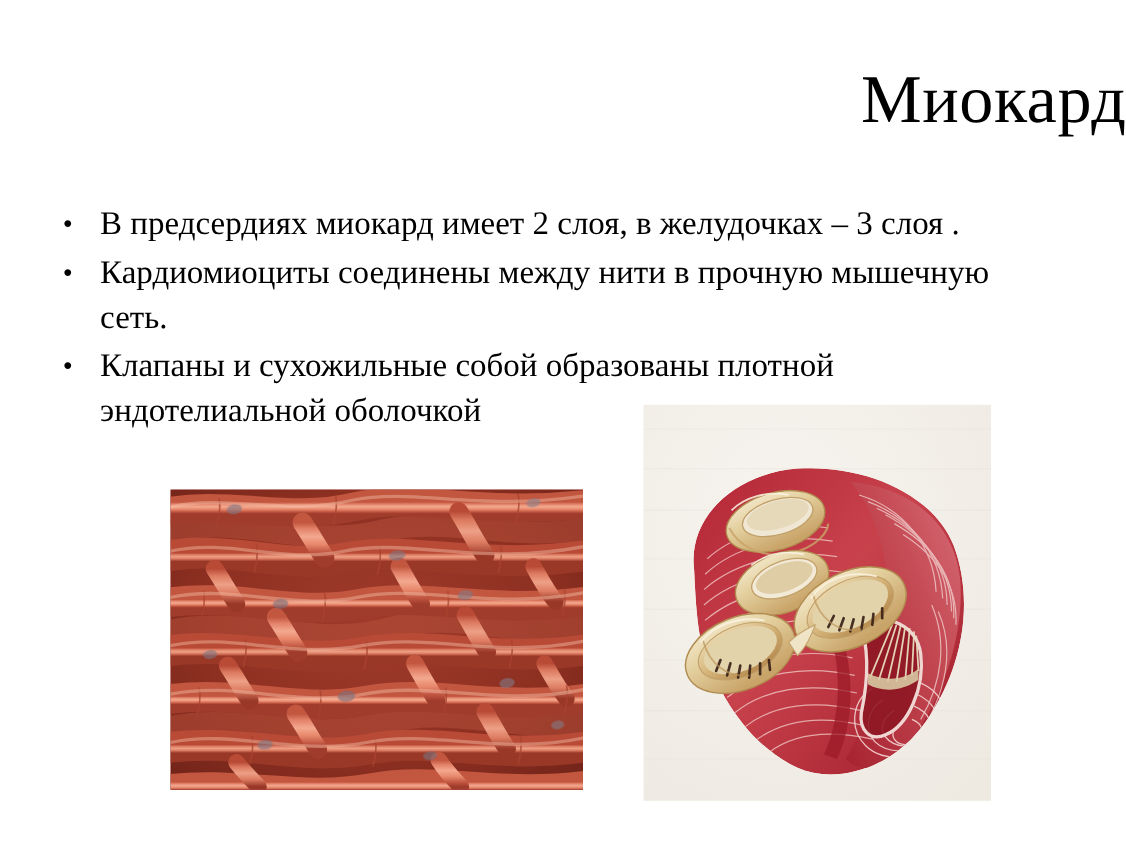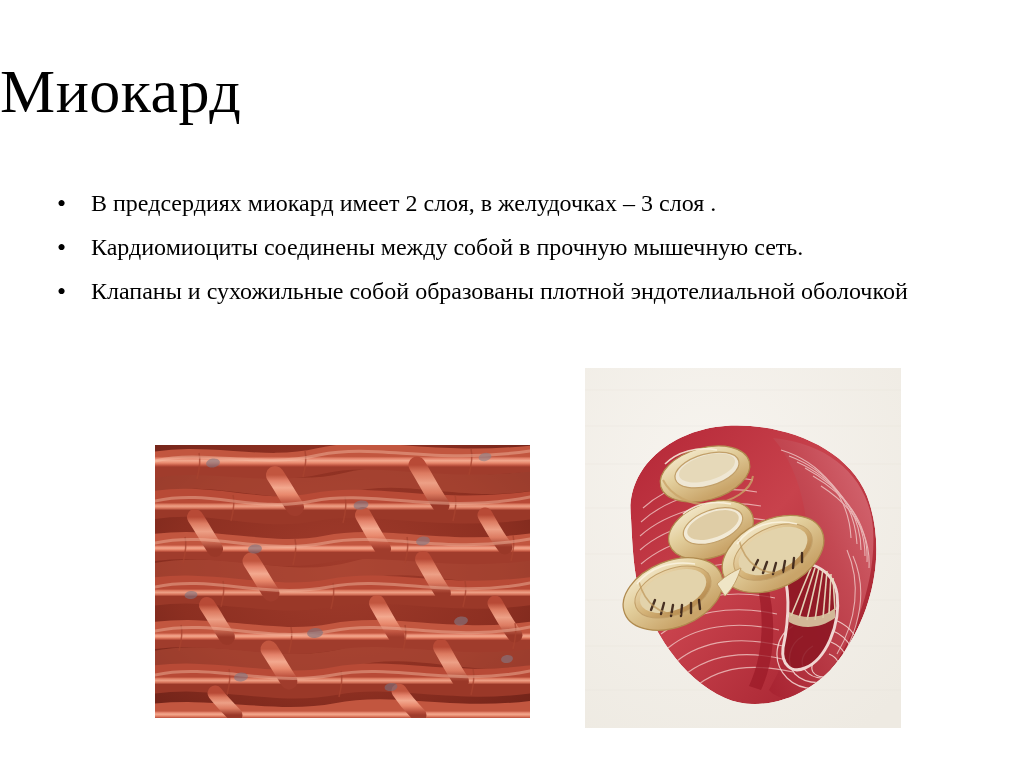--- a/index.html
+++ b/index.html
@@ -25,21 +25,21 @@
     height: 767px;
     background: #ffffff;
   }
 
   
   #slide-title {
     position: absolute;
     left: 0;
     top: 56px;
     width: 1024px;
-    text-align: left;
+    text-align: right;
     font-family: "Liberation Serif", "DejaVu Serif", serif;
     font-size: 62px;
     line-height: 70px;
     font-weight: 400;
     letter-spacing: 0.5px;
     color: #000000;
     white-space: nowrap;
   }
 
   
@@ -59,21 +59,21 @@
     width: 34px;
     font-size: 26px;
     line-height: 41px;
     text-align: left;
     padding-left: 5px;
     color: #000000;
   }
   .bullet-text {
     flex: 1 1 auto;
     font-family: "Liberation Serif", "DejaVu Serif", serif;
-    font-size: 24px;
+    font-size: 30px;
     line-height: 41px;
     color: #000000;
     text-align: left;
   }
 
   
   #fig-cardiomyocytes {
     position: absolute;
     left: 155px;
     top: 445px;
@@ -113,21 +113,21 @@
 
   <div id="bullet-list">
 
     <div class="bullet-row">
       <span class="bullet-marker">•</span>
       <span class="bullet-text">В предсердиях миокард имеет 2 слоя, в желудочках – 3 слоя .</span>
     </div>
 
     <div class="bullet-row">
       <span class="bullet-marker">•</span>
-      <span class="bullet-text">Кардиомиоциты  соединены между собой в прочную мышечную сеть.</span>
+      <span class="bullet-text">Кардиомиоциты  соединены между нити в прочную мышечную сеть.</span>
     </div>
 
     <div class="bullet-row">
       <span class="bullet-marker">•</span>
       <span class="bullet-text">Клапаны и сухожильные собой образованы плотной эндотелиальной оболочкой</span>
     </div>
 
   </div>
 
   <div id="fig-cardiomyocytes">

